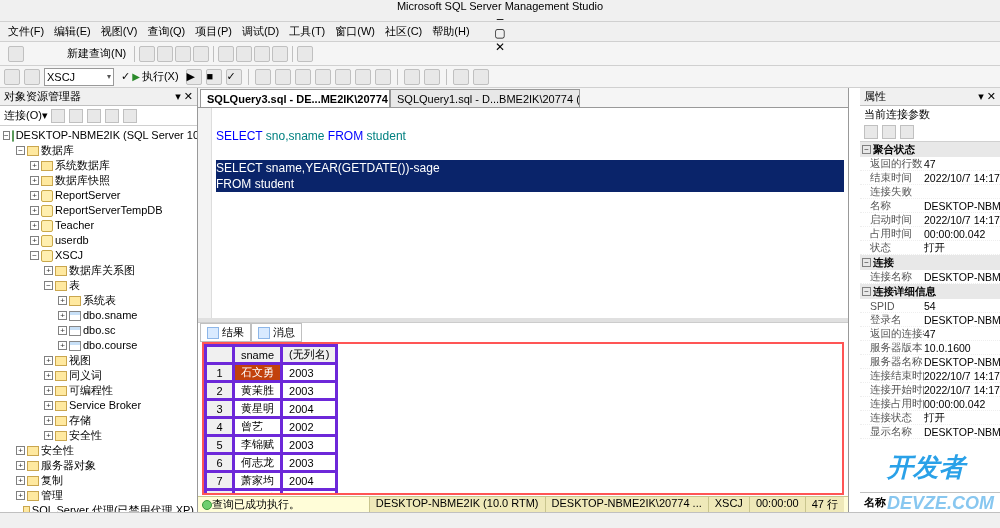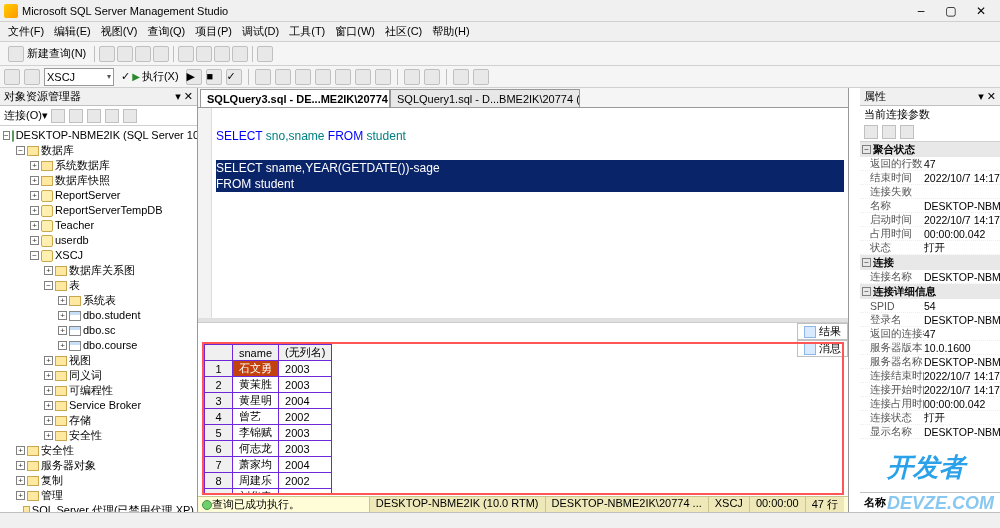--- a/index.html
+++ b/index.html
@@ -1,26 +1,26 @@
 <!DOCTYPE html>
 <html><head>
 <meta charset="utf-8">
 <style>
 * { box-sizing: border-box; margin: 0; padding: 0; font-family: "Microsoft YaHei", Tahoma, sans-serif; }
 body { width: 1000px; height: 528px; overflow: hidden; background: #fff; font-size: 11px; color: #000; position: relative; }
-.titlebar { height: 22px; background: #f0f0f0; display: flex; align-items: center; padding: 0 4px; border-bottom: 1px solid #d0d0d0; }
+.titlebar { height: 22px; background: #f0f0f0; display: flex; align-items: center; padding: 0 4px; border-bottom: 1px solid #d0d0d0; flex-direction: column; }
 .titlebar .app-icon { width: 14px; height: 14px; background: linear-gradient(135deg,#ffcc00,#ff9900); border-radius: 2px; margin-right: 4px; }
 .titlebar .title { flex: 1; font-size: 11px; }
 .winbtn { width: 30px; text-align: center; font-size: 12px; }
 .menubar { height: 20px; background: #f0f0f0; display: flex; align-items: center; padding: 0 4px; gap: 2px; border-bottom: 1px solid #d0d0d0; }
 .menubar span { padding: 2px 4px; }
 .toolbar { height: 24px; background: #f5f5f5; display: flex; align-items: center; padding: 0 4px; border-bottom: 1px solid #d0d0d0; gap: 2px; }
 .tbicon { width: 16px; height: 16px; background: #e8e8e8; border: 1px solid #c0c0c0; border-radius: 2px; }
 .newquery { display: flex; align-items: center; gap: 3px; padding: 0 4px; }
-.newquery .label { font-size: 11px; }
+.newquery .label { font-size: 11px; margin-left: 40px; }
 .toolbar2 { height: 22px; background: #f5f5f5; display: flex; align-items: center; padding: 0 4px; border-bottom: 1px solid #d0d0d0; gap: 4px; }
 .combo { height: 18px; border: 1px solid #999; background: #fff; font-size: 11px; padding: 0 2px; display: flex; align-items: center; min-width: 70px; justify-content: space-between; }
 .combo .arrow { font-size: 8px; color: #555; }
 .execbtn { display: flex; align-items: center; gap: 2px; padding: 0 3px; }
 .execbtn .tri { color: #2a8a2a; font-size: 10px; }
 .sep { width: 1px; height: 16px; background: #c0c0c0; margin: 0 2px; }
 .body { display: flex; height: 424px; }
 .leftpane { width: 198px; border-right: 1px solid #999; background: #fff; display: flex; flex-direction: column; }
 .pane-header { height: 18px; background: #f0f0f0; border-bottom: 1px solid #c0c0c0; padding: 0 4px; font-size: 11px; display: flex; align-items: center; justify-content: space-between;}
 .pane-toolbar { height: 20px; display: flex; align-items: center; padding: 0 4px; gap: 4px; border-bottom: 1px solid #d0d0d0; }
@@ -39,26 +39,26 @@
 .tab { height: 18px; padding: 0 6px; border: 1px solid #999; border-bottom: none; background: #fff; font-size: 11px; display: flex; align-items: center; max-width: 190px; white-space: nowrap; overflow: hidden;}
 .tab.inactive { background: #e8e8e8; }
 .editor { height: 210px; background: #fff; padding: 4px 4px 4px 18px; position: relative; font-family: Consolas, monospace; font-size: 12px; line-height: 16px; }
 .editor .gutter { position: absolute; left: 0; top: 0; bottom: 0; width: 14px; background: #f3f3f3; border-right: 1px solid #ddd; }
 .kw { color: #0000ff; }
 .op { color: #808080; }
 .ident { color: #008080; }
 .sel { background: #0a246a; color: #fff; }
 .sel .kw, .sel .op, .sel .ident { color: #fff; }
 .splitter { height: 4px; background: #e0e0e0; cursor: row-resize; }
-.restabs { height: 20px; display: flex; align-items: flex-end; padding-left: 2px; background:#fff; border-top:1px solid #ccc;flex-direction:column;}
+.restabs { height: 20px; display: flex; align-items: flex-start; padding-left: 2px; background:#fff; border-top:1px solid #ccc;}
 .rtab { height: 19px; padding: 0 6px; border: 1px solid #c0c0c0; background: #fff; display: flex; align-items: center; gap: 3px; font-size: 11px; }
 .rtab .ricon { width: 12px; height: 12px; background: #d9eaff; border: 1px solid #8db6e8; }
 .grid { flex: 1; overflow: auto; border: 2px solid #ff5555; margin: 0 4px 1px 4px; }
 .grid table { border-collapse: collapse; font-size: 11px; }
-.grid th, .grid td { border: 1px solid #6d28d9; padding: 0 6px; height: 15px; text-align: left; white-space: nowrap; }
+.grid th, .grid td { border: 3px solid #6d28d9; padding: 0 6px; height: 15px; text-align: left; white-space: nowrap; }
 .grid th { background: #f0f0f0; font-weight: normal; }
 .grid .rownum { background: #f0f0f0; text-align: center; width: 28px;}
 .grid td.selected { background: #c2410c; color: #fff; }
 .statusq { height: 16px; background: #fffdd8; border-top: 1px solid #c9c58e; display: flex; align-items: center; font-size: 11px; padding: 0 4px; }
 .statusq .ok { width: 10px; height: 10px; border-radius: 50%; background: #6fcf6f; border: 1px solid #3a993a; }
 .status-right { margin-left: auto; display: flex; }
 .status-right span { border-left: 1px solid #c9c58e; padding: 0 6px; background: #efe9b9;}
 .rightpane { width: 140px; background: #fff; display: flex; flex-direction: column; margin-left: 11px; }
 .propgrid { flex: 1; overflow: hidden; font-size: 10.5px; }
 .propgrid .row { display: flex; height: 14px; align-items: center; border-bottom: 1px dotted #eee; }
@@ -218,21 +218,21 @@
             <span>表</span>
           </div>
           <div class="node indent4">
             <span class="exp">+</span>
             <span class="folder"></span>
             <span>系统表</span>
           </div>
           <div class="node indent4">
             <span class="exp">+</span>
             <span class="tableicon"></span>
-            <span>dbo.student</span>
+            <span>dbo.sname</span>
           </div>
           <div class="node indent4">
             <span class="exp">+</span>
             <span class="tableicon"></span>
             <span>dbo.sc</span>
           </div>
           <div class="node indent4">
             <span class="exp">+</span>
             <span class="tableicon"></span>
             <span>dbo.course</span>

